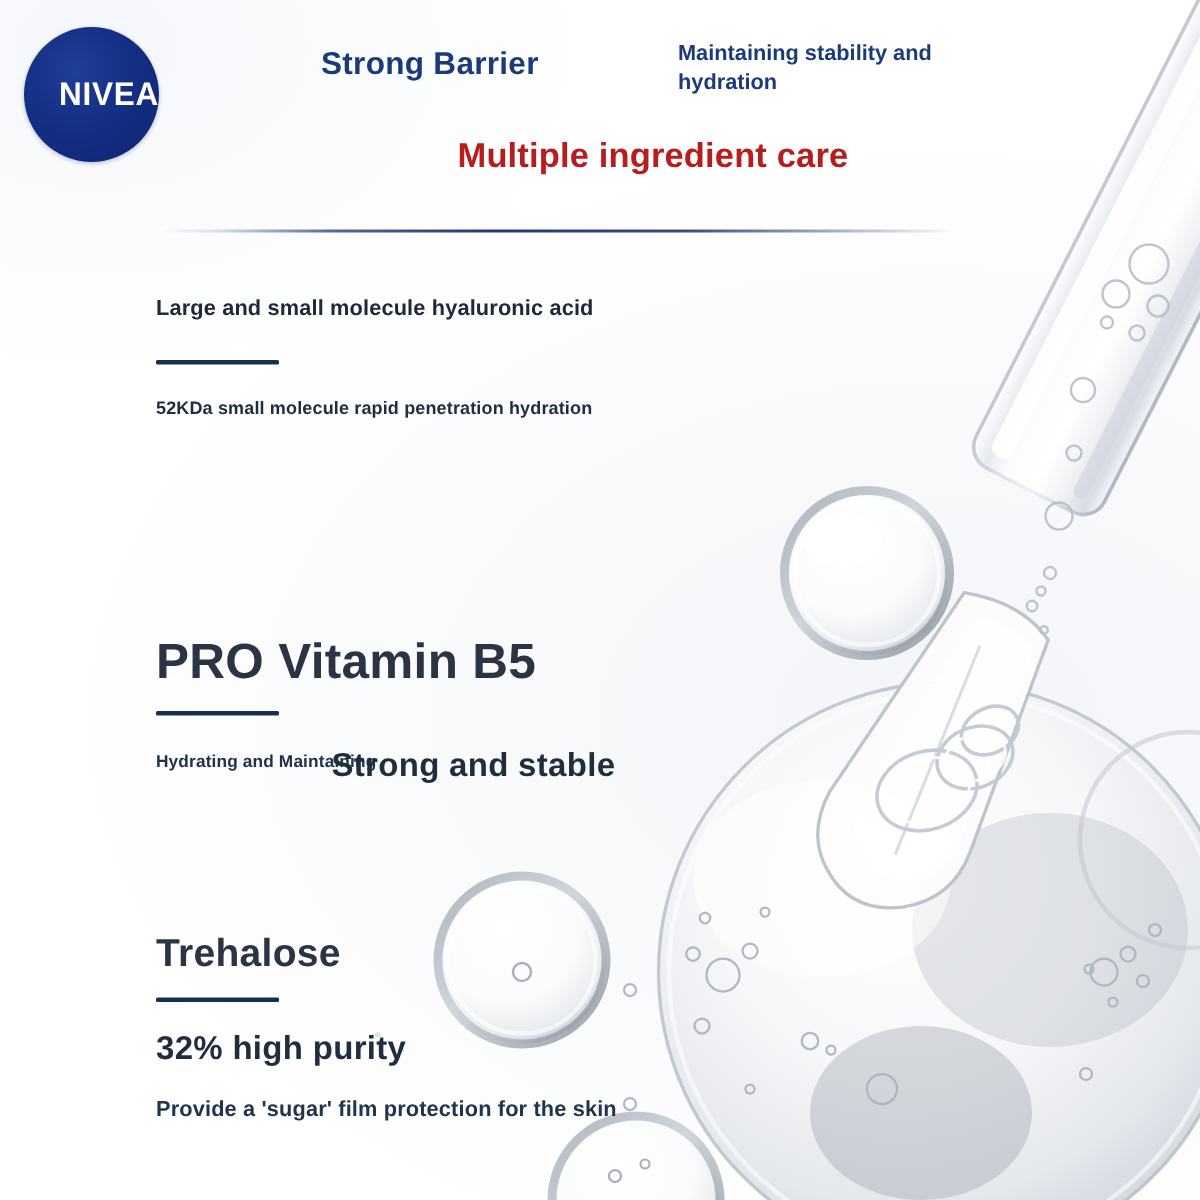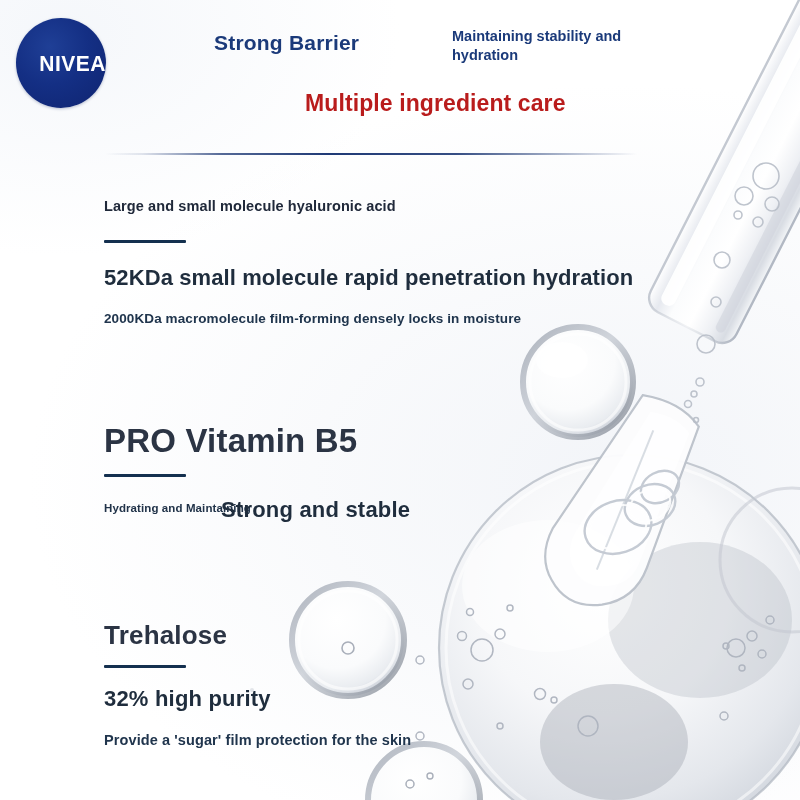--- a/index.html
+++ b/index.html
@@ -77,21 +77,21 @@
     letter-spacing:.1px;white-space:nowrap;
   }
   .blk-title-lg{
     font-size:33px;font-weight:bold;color:#2b3444;
     letter-spacing:.2px;white-space:nowrap;
   }
   .rule{
     width:82px;height:3px;background:#14304f;border-radius:1px;
   }
   .claim-lead{
-    font-size:22px;font-weight:bold;color:#1f2d3d;
+    font-size:12px;font-weight:bold;color:#1f2d3d;
     letter-spacing:.1px;white-space:nowrap;
   }
   .claim-sub{
     font-size:13.5px;font-weight:bold;color:#20354d;
     letter-spacing:.1px;white-space:nowrap;
   }
   .claim-big{
     font-size:22px;font-weight:bold;color:#1f2d3d;
     letter-spacing:.2px;white-space:nowrap;
   }
@@ -265,21 +265,20 @@
   <div class="hdr-main">Strong Barrier</div>
   <div class="hdr-side">Maintaining stability and hydration</div>
   <div class="hdr-sub">Multiple ingredient care</div>
 
   <div class="divider"></div>
 
   <div class="blk" style="left:104px;top:198px;">
     <div class="blk-title-sm">Large and small molecule hyaluronic acid</div>
     <div class="rule" style="margin-top:26px;"></div>
     <div class="claim-lead" style="margin-top:22px;">52KDa small molecule rapid penetration hydration</div>
-    <div class="claim-sub" style="margin-top:20px;">2000KDa macromolecule film-forming densely locks in moisture</div>
   </div>
 
   <div class="blk" style="left:104px;top:422px;">
     <div class="blk-title-lg">PRO Vitamin B5</div>
     <div class="rule" style="margin-top:14px;"></div>
     <div style="position:relative;height:28px;margin-top:20px;">
       <div class="tiny-note" style="position:absolute;left:0;top:5px;">Hydrating and Maintaining</div>
       <div class="claim-big" style="position:absolute;left:117px;top:0;">Strong and stable</div>
     </div>
   </div>

